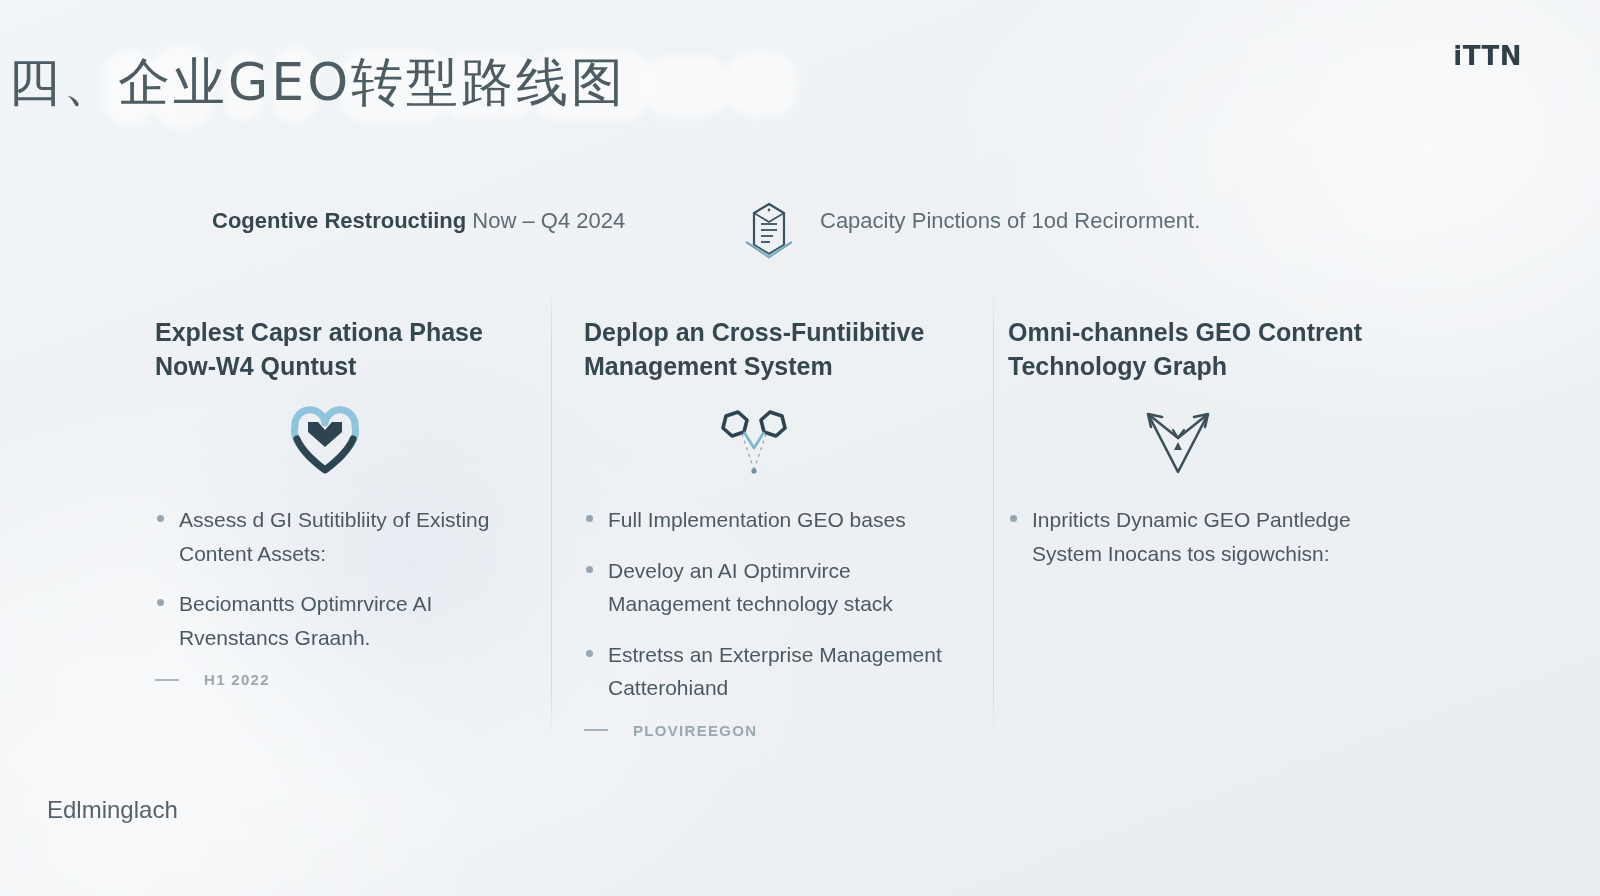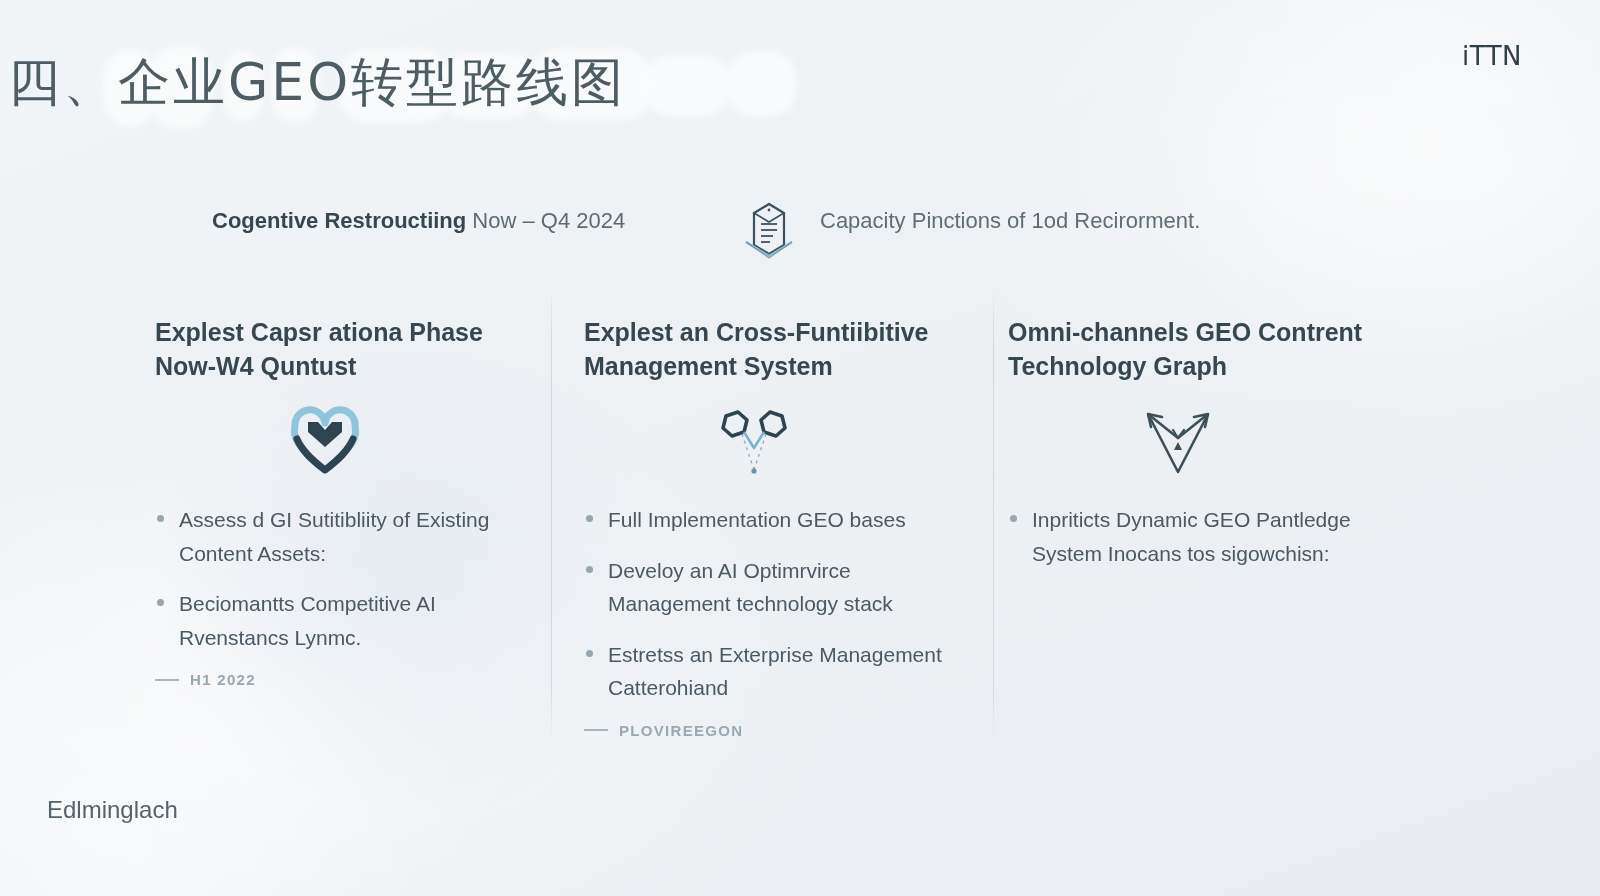--- a/index.html
+++ b/index.html
@@ -60,21 +60,21 @@
     border-radius: 26px;
     filter: blur(3px);
   }
 
   
   .logo {
     position: absolute;
     right: 78px;
     top: 41px;
     font-size: 26px;
-    font-weight: normal;
+    font-weight: bold;
     letter-spacing: 0.5px;
     color: #2f4049;
     font-family: "DejaVu Sans", sans-serif;
   }
 
   
   .title {
     position: absolute;
     left: 8px;
     right: 0;
@@ -187,21 +187,21 @@
     top: 12px;
     width: 7px;
     height: 7px;
     border-radius: 50%;
     background: #97a6b1;
   }
   .col-foot {
     margin-top: 10px;
     display: flex;
     align-items: center;
-    gap: 11px;
+    gap: 25px;
     font-size: 15px;
     letter-spacing: 1.3px;
     color: #9aa8b2;
     font-weight: bold;
   }
   .foot-dash {
     display: inline-block;
     width: 24px;
     height: 2px;
     background: #aab6bf;
@@ -270,30 +270,30 @@
       <div class="col-head">Explest Capsr ationa Phase Now-W4 Quntust</div>
       <div class="col-icon">
         <svg width="74" height="70" viewBox="0 0 74 70" fill="none">
           <path d="M37 64 C 12 44, 4 32, 7 21 A 15 15 0 0 1 37 17 A 15 15 0 0 1 67 21 C 70 32, 62 44, 37 64 Z" stroke="#8fc4dd" stroke-width="7" fill="none" stroke-linejoin="round"></path>
           <path d="M20 16 L20 26 L37 41 L54 26 L54 16 L44 16 L37 24 L30 16 Z" fill="#2e4450"></path>
           <path d="M9 33 C 14 45, 24 54, 37 64 C 50 54, 60 45, 65 33" stroke="#2e4450" stroke-width="7" fill="none" stroke-linejoin="round" stroke-linecap="round"></path>
         </svg>
       </div>
       <ul class="bullets">
         <li>Assess d GI Sutitibliity of Existing Content Assets:</li>
-        <li>Beciomantts Competitive AI Rvenstancs Lynmc.</li>
+        <li>Beciomantts Optimrvirce AI Rvenstancs Graanh.</li>
       </ul>
       <div class="col-foot">
         <span class="foot-dash"></span>
         <span>H1 2022</span>
       </div>
     </div>
 
     <div class="col col-2">
-      <div class="col-head">Explest an Cross-Funtiibitive Management System</div>
+      <div class="col-head">Deplop an Cross-Funtiibitive Management System</div>
       <div class="col-icon">
         <svg width="84" height="74" viewBox="0 0 84 74" fill="none">
           <path d="M14 12 L26 8 L35 16 L32 28 L20 32 L11 24 Z" stroke="#2e4450" stroke-width="3.6" fill="none" stroke-linejoin="round"></path>
           <path d="M49 16 L58 8 L70 12 L73 24 L64 32 L52 28 Z" stroke="#2e4450" stroke-width="3.6" fill="none" stroke-linejoin="round"></path>
           <path d="M32 28 L42 44 L52 28" stroke="#7fb3cb" stroke-width="2.6" fill="none" stroke-linejoin="round"></path>
           <path d="M30 30 L42 66" stroke="#8aa9bb" stroke-width="1.3" stroke-dasharray="3 4"></path>
           <path d="M54 30 L42 66" stroke="#8aa9bb" stroke-width="1.3" stroke-dasharray="3 4"></path>
           <circle cx="42" cy="67" r="2.6" fill="#6f8fa3"></circle>
         </svg>
       </div>

